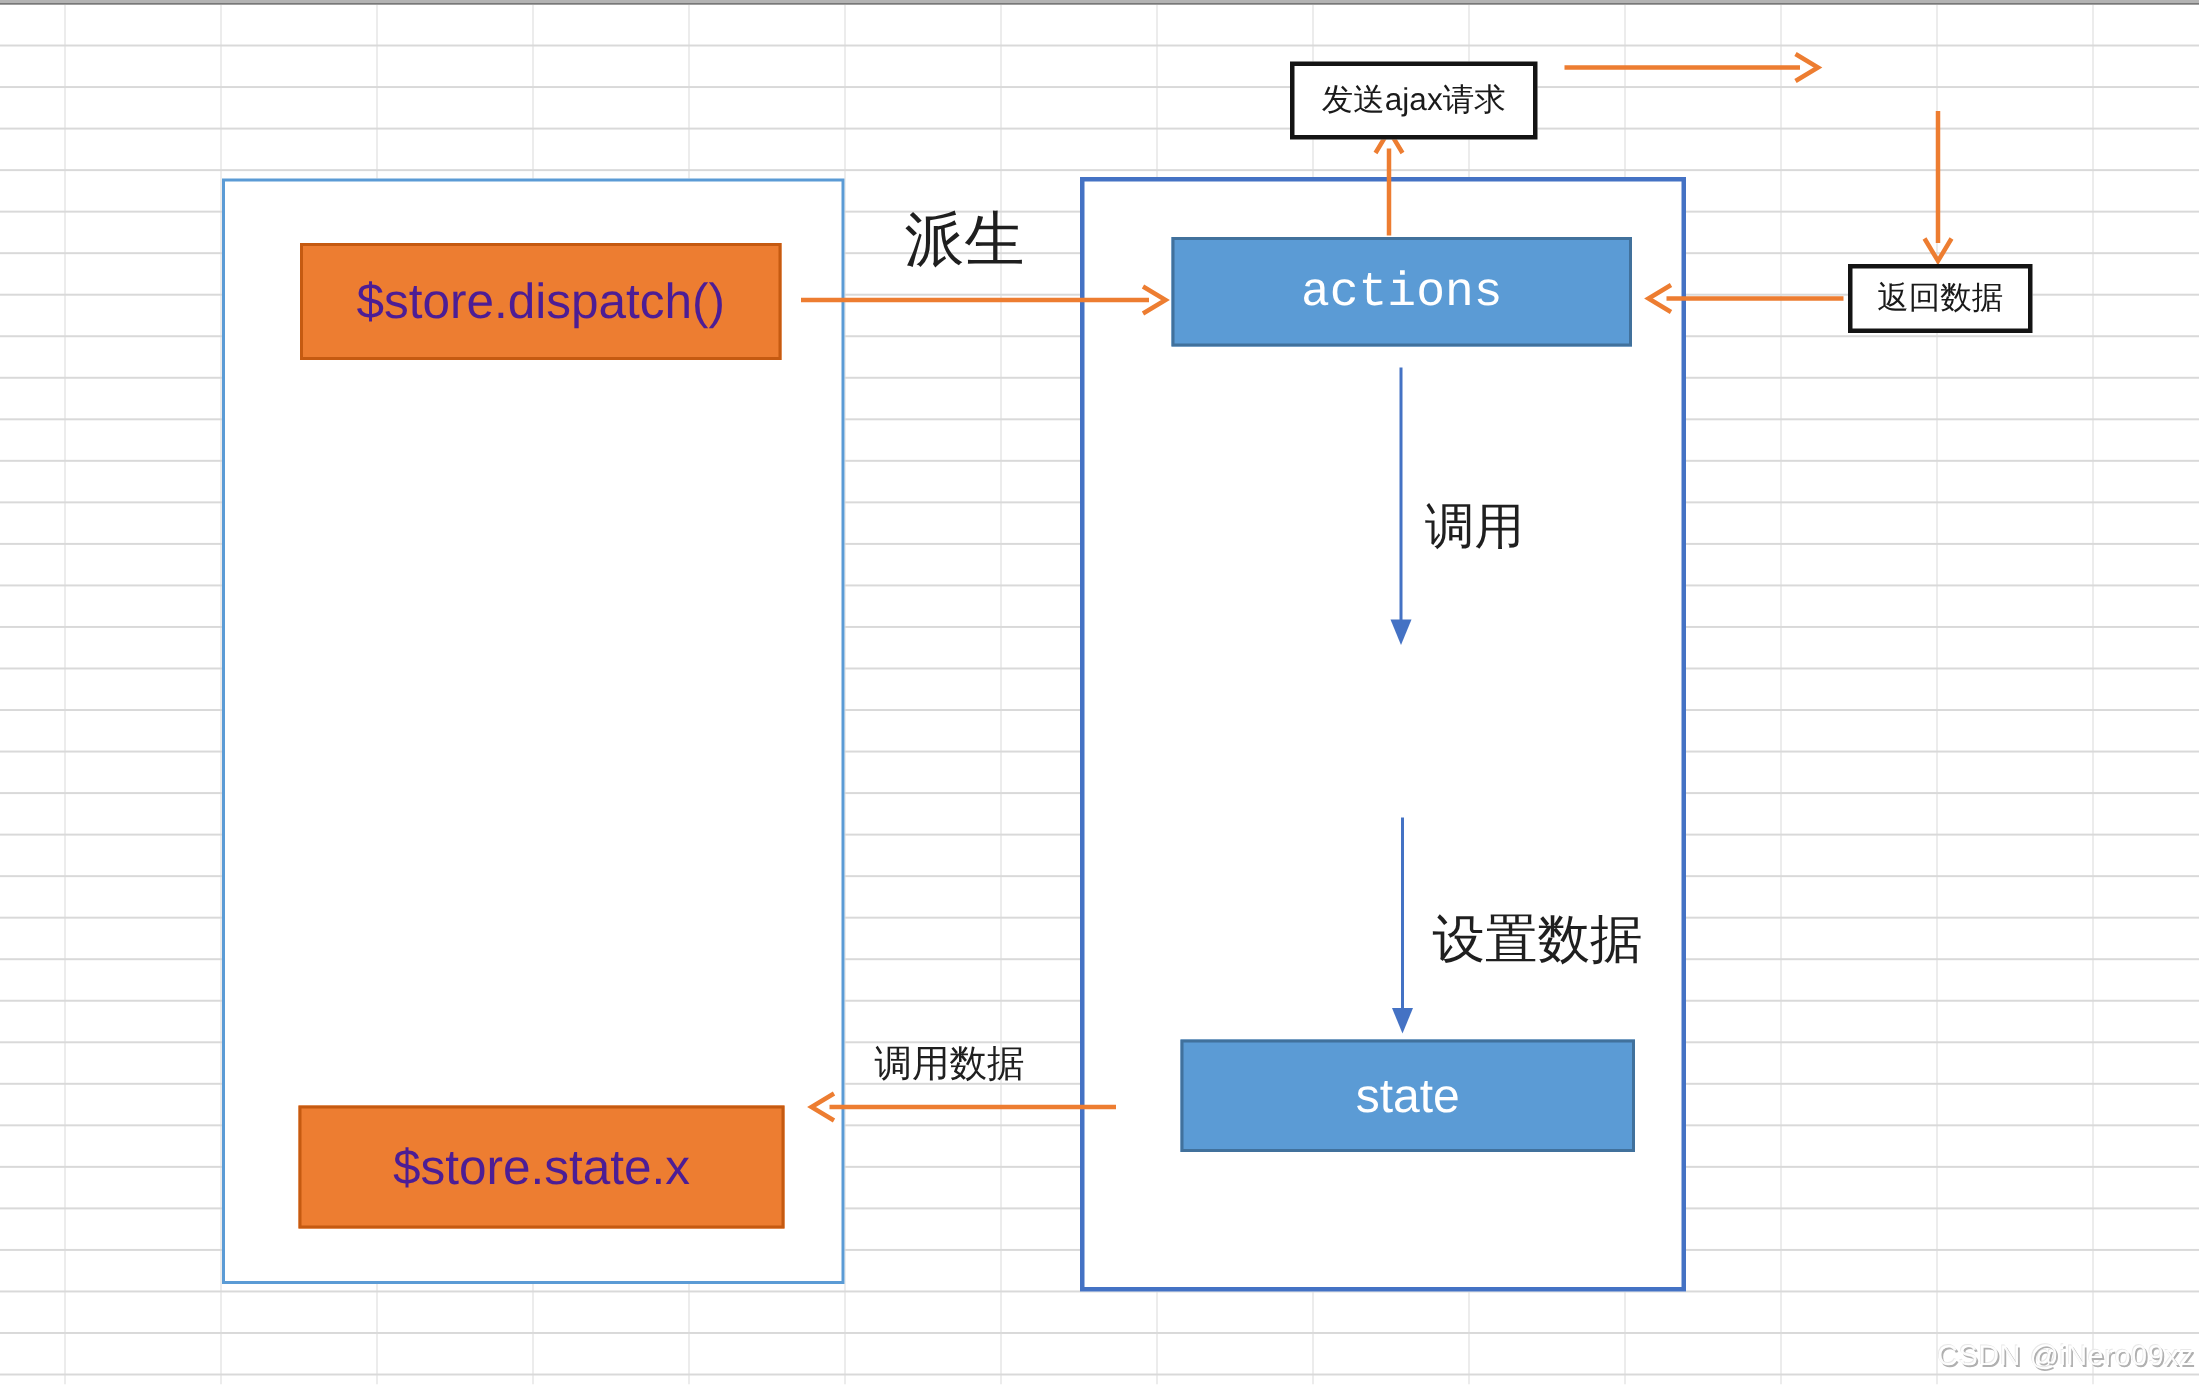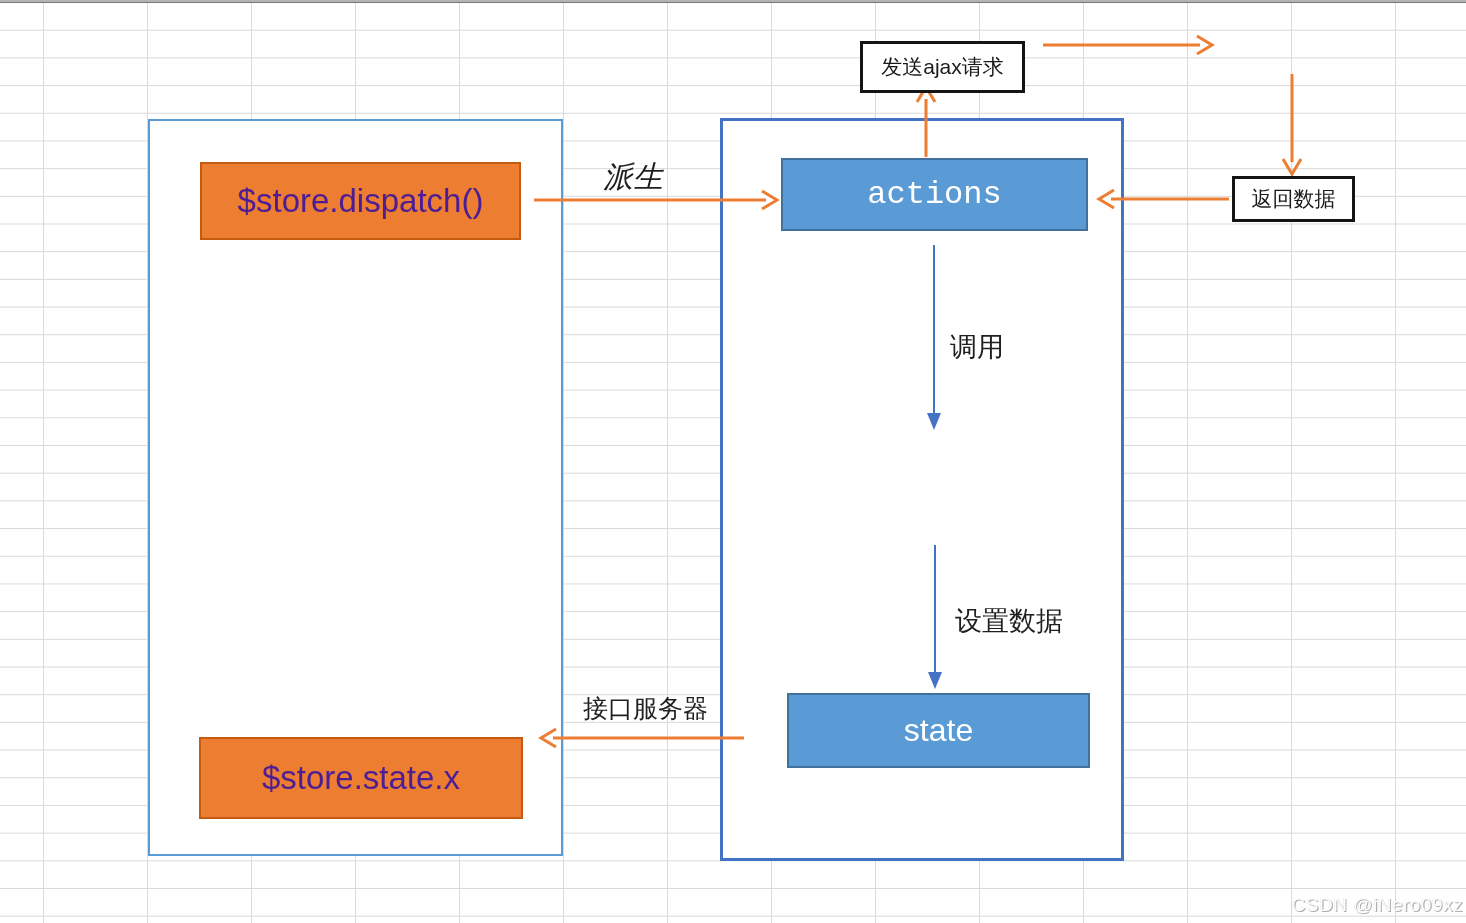--- a/index.html
+++ b/index.html
@@ -53,23 +53,23 @@
   .n-actions   { left: 781px; top: 158px; width: 307px; height: 73px; font-family: Liberation Mono, monospace; }
   .n-mutations { left: 787px; top: 448px; width: 303px; height: 72px; }
   .n-state     { left: 787px; top: 693px; width: 303px; height: 75px; }
   .n-ajax      { left: 860px; top: 21px;  width: 165px; height: 52px; margin-top: 20px; }
   .n-server    { left: 1232px; top: 22px; width: 151px; height: 50px; }
   .n-return    { left: 1232px; top: 176px; width: 123px; height: 46px; }
 
   .edge-label {
     position: absolute; z-index: 5; color: #1f1f1f; white-space: nowrap;
   }
-  .l-derive   { left: 603px; top: 157px; font-size: 30px; font-style: italic; }
-  .l-invoke   { left: 950px; top: 329px; font-size: 27px; }
-  .l-setdata  { left: 955px; top: 603px; font-size: 27px; }
+  .l-derive   { left: 603px; top: 132px; font-size: 40px; }
+  .l-invoke   { left: 950px; top: 329px; font-size: 33px; }
+  .l-setdata  { left: 955px; top: 603px; font-size: 35px; }
   .l-readdata { left: 583px; top: 692px; font-size: 25px; }
 
   .watermark {
     position: absolute; right: 3px; top: 894px; z-index: 6;
     font-size: 19px; letter-spacing: 0.5px;
     color: rgba(255,255,255,0.95);
     text-shadow: 1.2px 1.2px 0 #b0b0b0, -0.5px -0.5px 0 #e8e8e8;
   }
 </style>
 </head>
@@ -131,17 +131,17 @@
 
   <div class="node node-blue n-actions">actions</div>
   <div class="node node-blue n-state">state</div>
 
   <div class="node node-plain n-ajax">发送ajax请求</div>
   <div class="node node-plain n-return">返回数据</div>
 
   <div class="edge-label l-derive">派生</div>
   <div class="edge-label l-invoke">调用</div>
   <div class="edge-label l-setdata">设置数据</div>
-  <div class="edge-label l-readdata">接口服务器</div>
+  <div class="edge-label l-readdata">调用数据</div>
 
   <div class="watermark">CSDN @iNero09xz</div>
 
 </div>
 
 </body></html>

